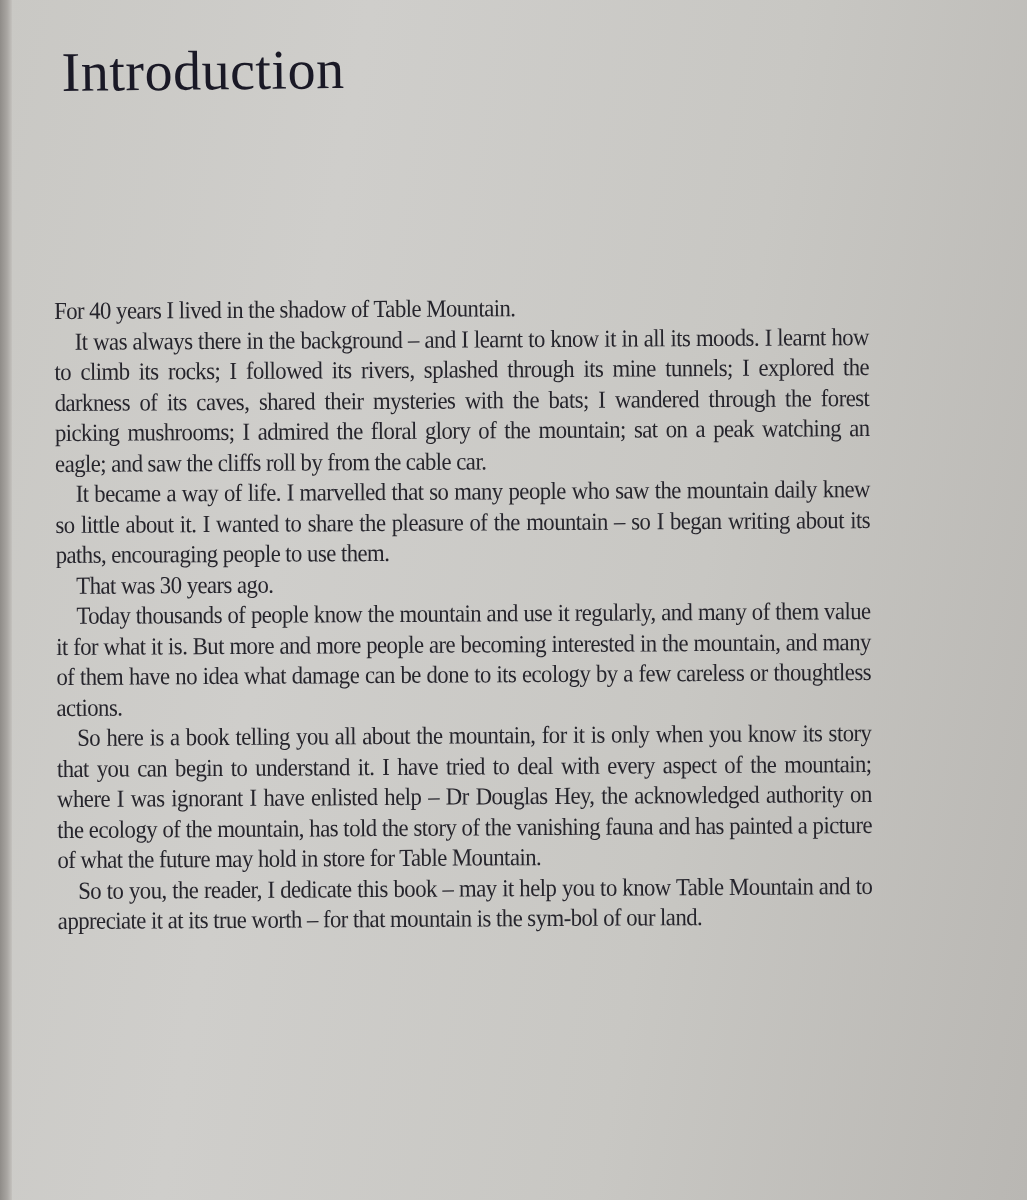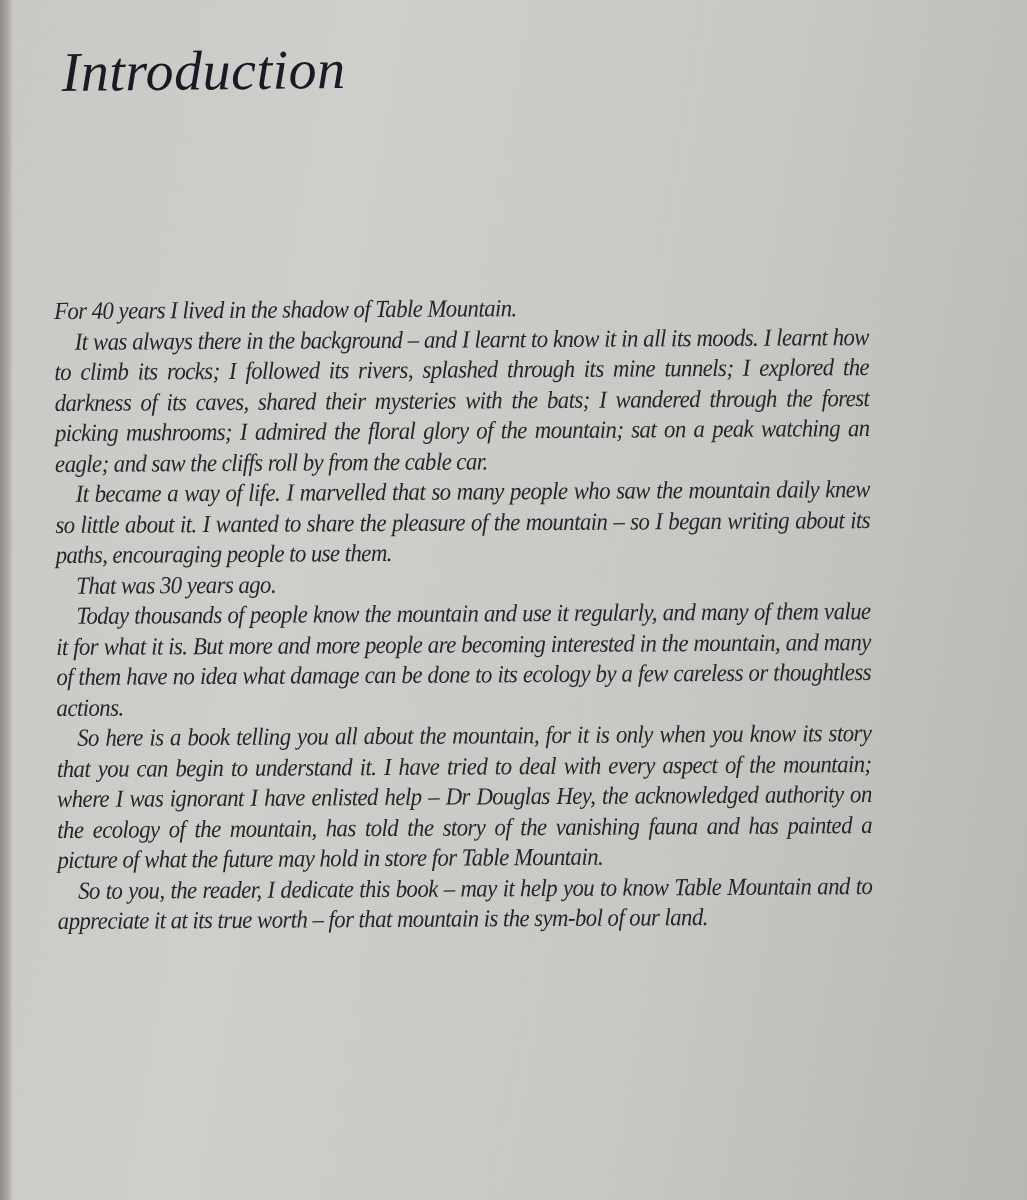--- a/index.html
+++ b/index.html
@@ -22,21 +22,20 @@
     width: 12px;
     height: 1200px;
     background: linear-gradient(90deg, #8f8c88 0%, #a9a6a2 60%, #c4c2be 100%);
   }
   .page {
     position: absolute;
     left: 12px;
     top: 0;
     width: 1015px;
     height: 1200px;
-    font-style: italic;
   }
   .title {
     position: absolute;
     left: 50px;
     top: 40px;
     margin: 0;
     font-size: 56px;
     font-weight: normal;
     letter-spacing: 0.5px;
     color: #1a1926;

